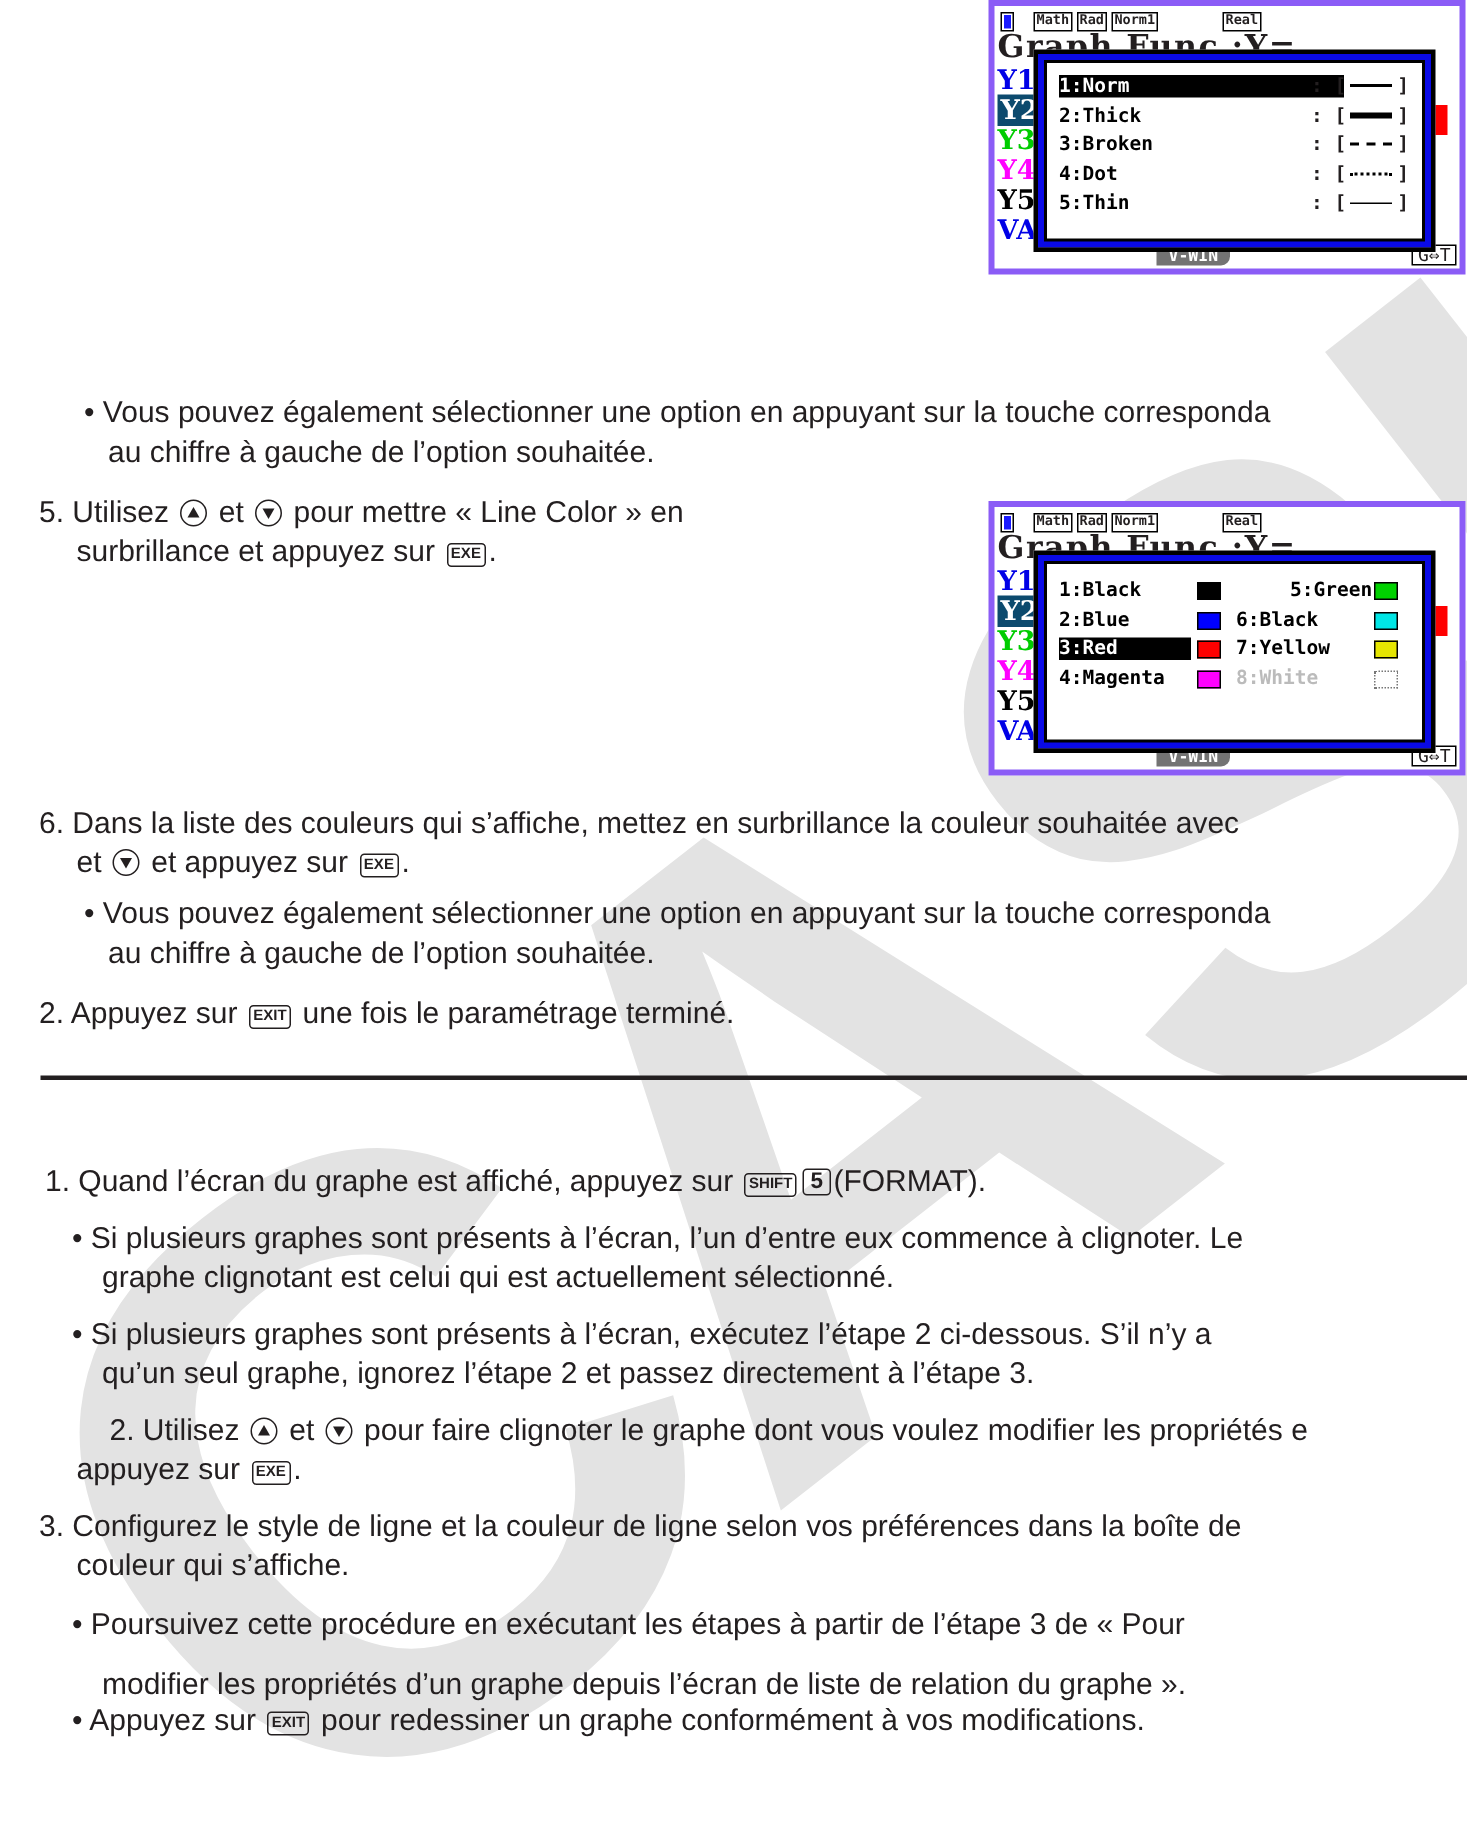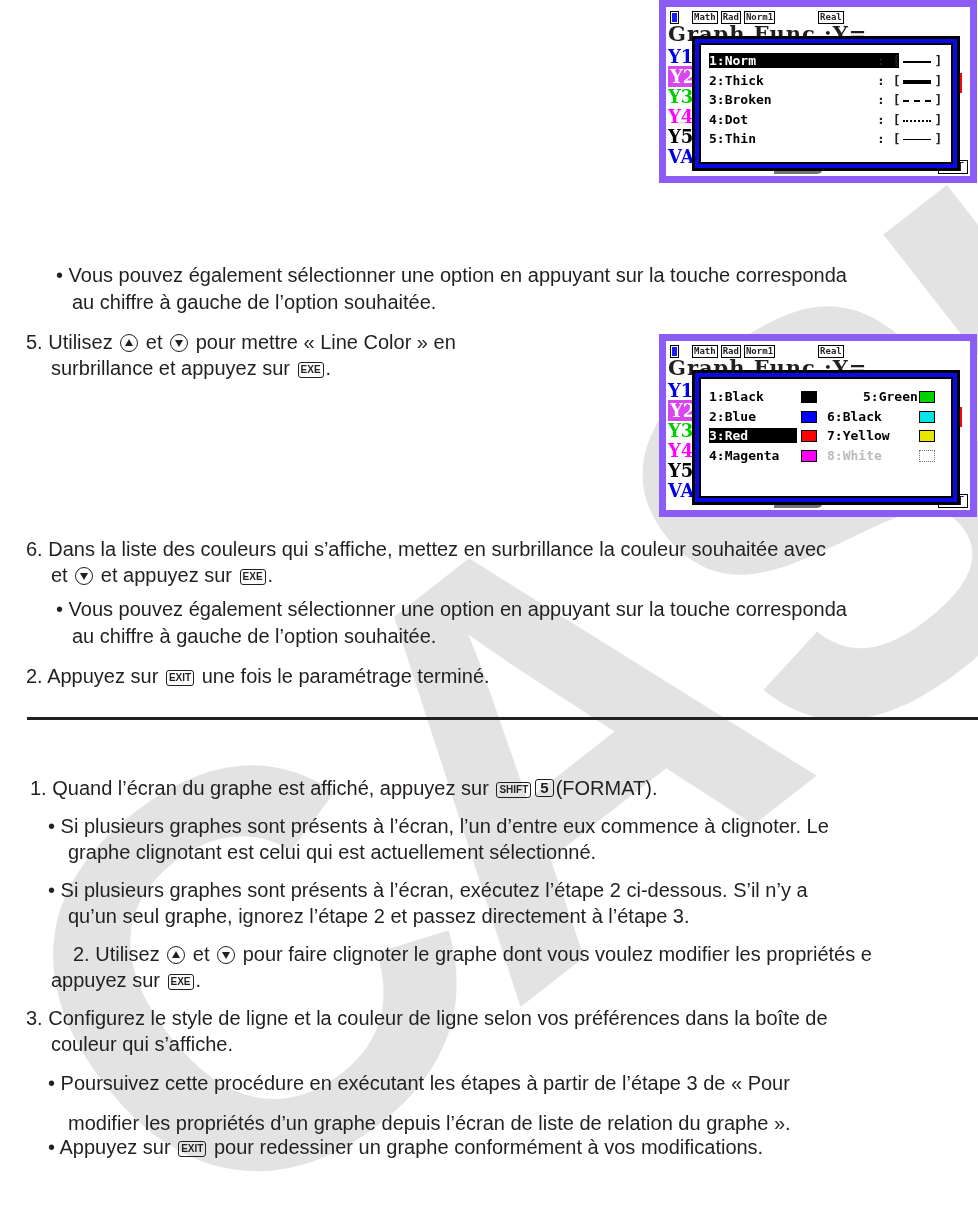--- a/index.html
+++ b/index.html
@@ -25,32 +25,32 @@
              border-radius:50%; vertical-align:-3px; position:relative; margin:0 2px; box-sizing:border-box; }
   .circbtn::after { content:""; position:absolute; left:3.5px; width:0; height:0;
              border-left:4px solid transparent; border-right:4px solid transparent; }
   .circbtn.up::after { top:3.5px; border-bottom:7px solid #231f20; }
   .circbtn.down::after { top:5px; border-top:7px solid #231f20; }
 
   .rule { position:absolute; left:27px; top:717px; width:951px; height:3px; background:#231f20; }
   .heading { position:absolute; left:30px; top:735px; font-size:22px; font-weight:bold; line-height:26px; white-space:nowrap; }
 
   
-  .calc { position:absolute; width:318px; height:183px; border:7px solid #8b5cf6; background:#fff;
+  .calc { position:absolute; width:318px; height:183px; border:4px solid #8b5cf6; background:#fff;
           font-family:"DejaVu Sans Mono", monospace; overflow:hidden; box-sizing:border-box; }
   .calc .status { position:absolute; left:4px; top:2px; height:16px; display:flex; align-items:center; gap:3px; }
   .calc .batt { width:9px; height:13px; border:1.5px solid #000; box-sizing:border-box; position:relative; margin-right:10px;
                 background:linear-gradient(#1a1aff 0 100%); background-clip:content-box; padding:1px; }
   .calc .badge { font-size:9px; font-weight:bold; border:1.2px solid #000; padding:0 1px; line-height:11px; font-family:"DejaVu Sans Mono", monospace; }
   .calc .badge.real { margin-left:40px; }
   .calc .title { position:absolute; left:2px; top:16px; font-family:"DejaVu Serif", serif; font-size:21px; line-height:22px; font-weight:bold; letter-spacing:1px; }
   .calc .ylist { position:absolute; left:2px; top:40px; font-family:"DejaVu Serif", serif; font-weight:bold; font-size:18px; line-height:20px; }
   .calc .ylist div { height:20px; }
   .calc .y-blue { color:#0000e6; }
-  .calc .y-red { color:#fff; background:#d946ef; padding:0 2px; }
+  .calc .y-red { color:#fff; background:#0c4a6e; padding:0 2px; }
   .calc .y-green { color:#00cc00; }
   .calc .y-magenta { color:#ff00ff; }
   .calc .y-black { color:#000; }
   .calc .redbar { position:absolute; right:8px; top:66px; width:16px; height:20px; background:#ff0000; }
   .calc .fkey-vwin { position:absolute; left:108px; bottom:2px; background:#737373; color:#fff; font-size:11px;
                      font-weight:bold; padding:0 8px; line-height:13px; border-radius:0 0 6px 0; }
   .calc .fkey-gt { position:absolute; right:2px; bottom:2px; border:1.2px solid #000; font-size:12px; line-height:12px; padding:0 3px; }
   .calc .dialog { position:absolute; left:26px; top:29px; width:268px; height:135px; background:#fff;
                   border:3px solid #000; box-shadow:inset 0 0 0 4px #0a0ae6, inset 0 0 0 6px #000; box-sizing:border-box; }
   .calc .opt { position:absolute; font-size:13px; line-height:15px; color:#000; font-weight:bold; white-space:pre; }

